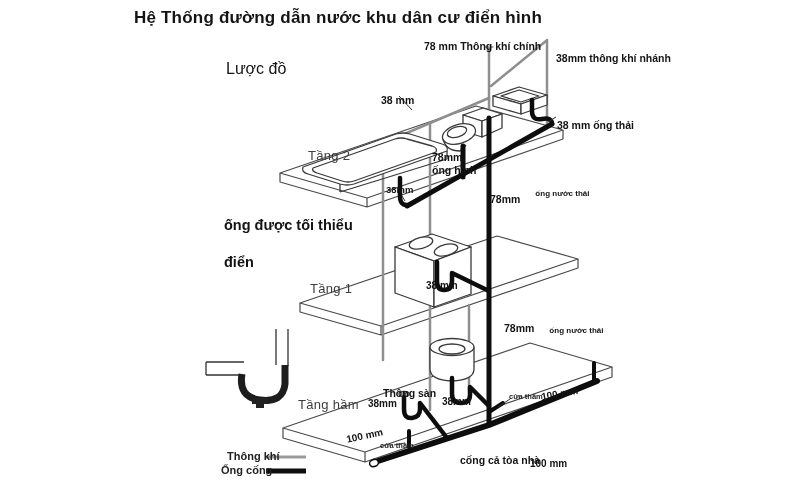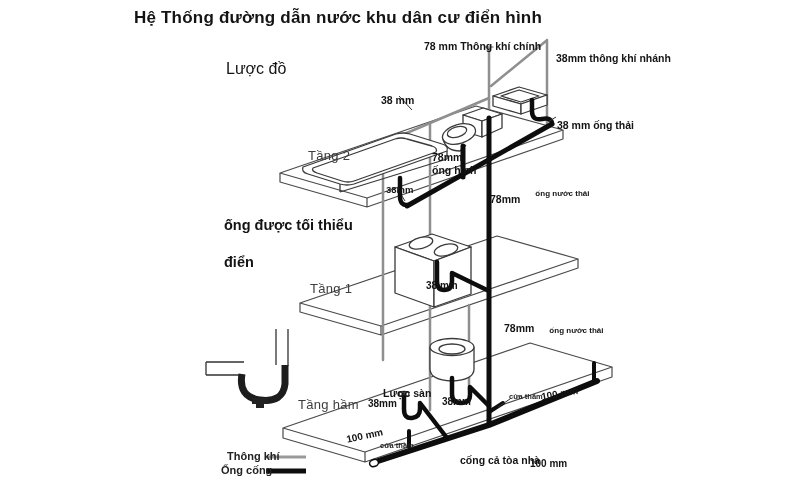--- a/index.html
+++ b/index.html
@@ -163,21 +163,21 @@
 
   <div class="lbl floor" style="left:310px;top:281px;">Tầng 1</div>
   <div class="lbl pipe-sm" style="left:426px;top:280px;">38 mm</div>
 
 
   <div class="lbl combo" style="left:504px;top:322px;">
     <span class="sz">78mm</span>
     <span class="nm sub">ống nước thải</span>
   </div>
 
-  <div class="lbl pipe" style="left:383px;top:379px;">Lược sàn</div>
+  <div class="lbl pipe" style="left:383px;top:379px;">Thông sàn</div>
   <div class="lbl pipe-sm" style="left:368px;top:398px;">38mm</div>
   <div class="lbl pipe-sm" style="left:442px;top:396px;">38mm</div>
   <div class="lbl floor" style="left:298px;top:397px;">Tầng hầm</div>
 
   <div class="lbl rot12" style="left:346px;top:430px;font-size:10px;font-weight:600;">100 mm</div>
   <div class="lbl tiny" style="left:380px;top:441px;">cửa thăm</div>
   <div class="lbl tiny" style="left:509px;top:392px;">cửa thăm</div>
   <div class="lbl rot10" style="left:541px;top:388px;font-size:10px;font-weight:600;">100 mm</div>
 
   <div class="lbl" style="left:460px;top:454px;font-size:10.5px;font-weight:600;">cống cả tòa nhà</div>

